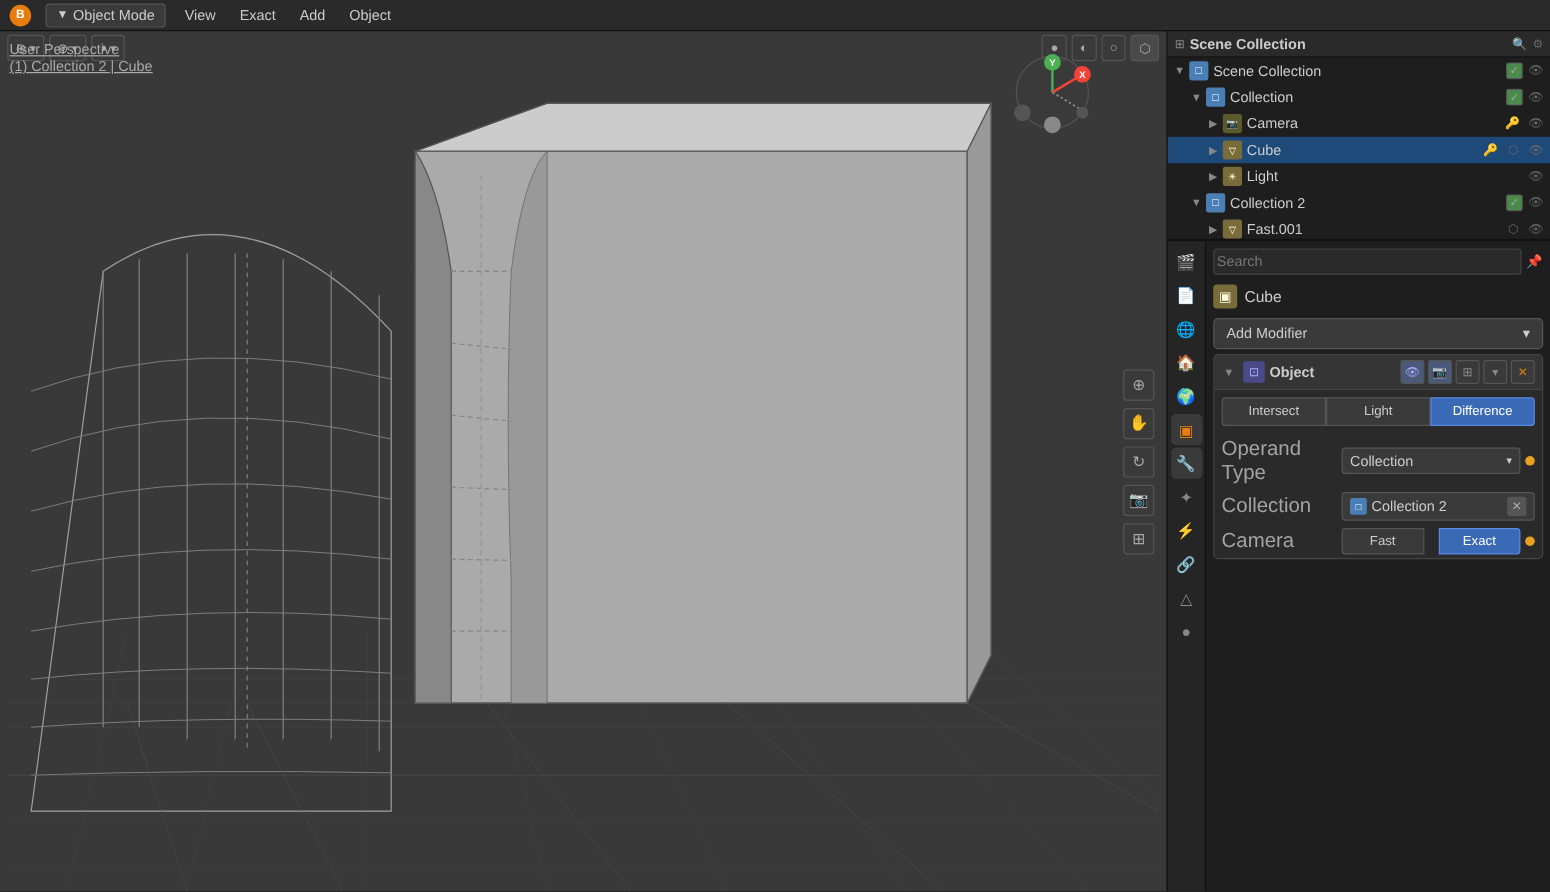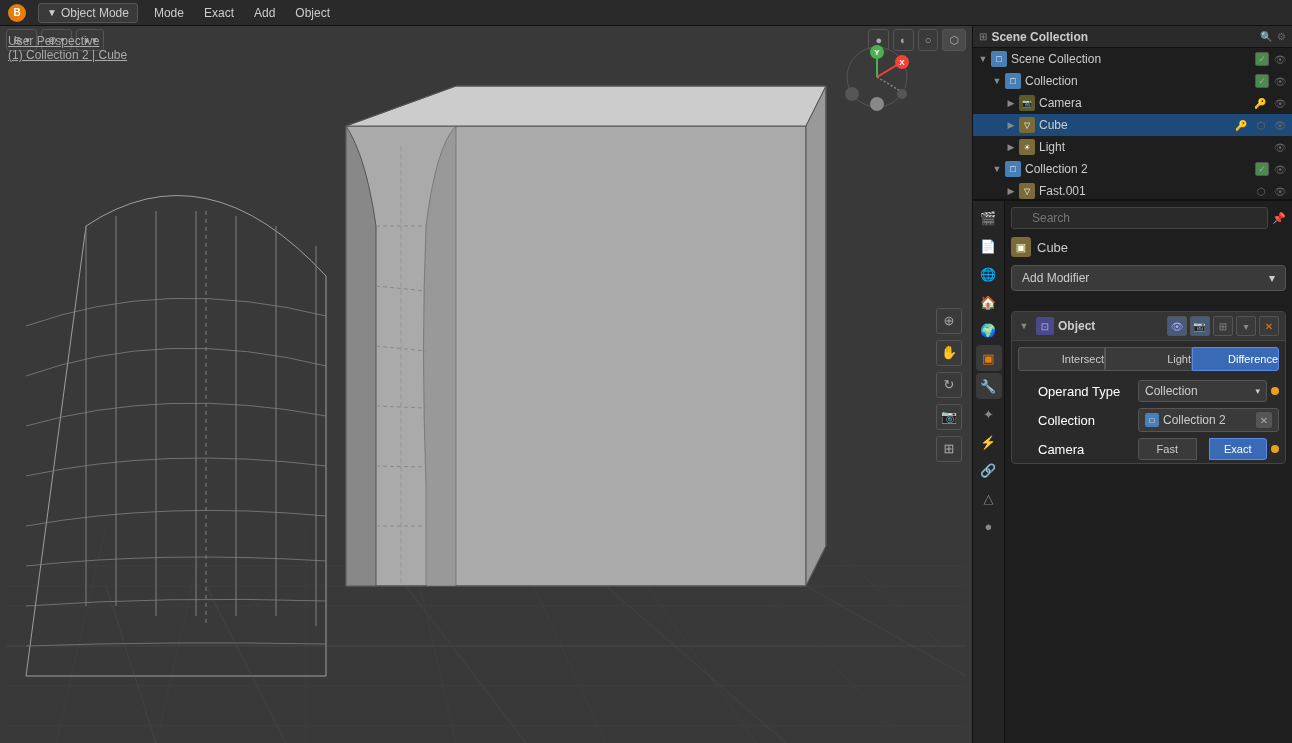--- a/index.html
+++ b/index.html
@@ -296,39 +296,39 @@
       display: flex;
       align-items: center;
       gap: 4px;
       margin-bottom: 8px;
     }
     .prop-search {
       flex: 1;
       background: #2a2a2a;
       border: 1px solid #444;
       border-radius: 3px;
-      padding: 3px 20px;
+      padding: 3px 2px;
       color: #ccc;
       font-size: 12px;
     }
 
     
     .add-modifier-btn {
       width: 100%;
       background: #3a3a3a;
       border: 1px solid #555;
       border-radius: 4px;
       color: #ccc;
       font-size: 12px;
       padding: 5px 10px;
       cursor: pointer;
       display: flex;
       align-items: center;
       justify-content: space-between;
-      margin-bottom: 20px;
+      margin-bottom: 4px;
     }
 
     
     .modifier-card {
       background: #2a2a2a;
       border-radius: 4px;
       border: 1px solid #444;
       margin-bottom: 6px;
       overflow: hidden;
     }
@@ -384,43 +384,42 @@
       gap: 0;
     }
     .bool-op-btn {
       flex: 1;
       padding: 5px 0;
       background: #3a3a3a;
       border: 1px solid #555;
       color: #ccc;
       font-size: 11px;
       cursor: pointer;
-      text-align: right;
+      text-align: center;
     }
     .bool-op-btn:first-child { border-radius: 3px 0 0 3px; }
     .bool-op-btn:last-child { border-radius: 0 3px 3px 0; }
     .bool-op-btn.active {
       background: #3a6ab5;
       border-color: #5a8ae5;
       color: #fff;
     }
 
     
     .prop-row {
       display: flex;
       align-items: center;
       padding: 3px 6px;
       min-height: 24px;
     }
     .prop-row-label {
       width: 100px;
-      color: #ffffff;
-      font-size: 13px;
+      color: #a3a3a3;
+      font-size: 17px;
       flex-shrink: 0;
-      margin-left: 20px;
     }
     .prop-row-value {
       flex: 1;
       display: flex;
       align-items: center;
       gap: 4px;
     }
     .prop-dropdown {
       flex: 1;
       background: #3a3a3a;
@@ -531,21 +530,21 @@
 
 <div class="top-bar">
   <div class="top-bar-logo">
     
     B
   </div>
   <div class="mode-selector">
     <span style="font-size:10px;">▼</span>
     <span>Object Mode</span>
   </div>
-  <div class="top-menu-item">Mode</div>
+  <div class="top-menu-item">View</div>
   <div class="top-menu-item">Exact</div>
   <div class="top-menu-item">Add</div>
   <div class="top-menu-item">Object</div>
 </div>
 
 <div class="main-area">
 
   <div class="viewport">
 
     

